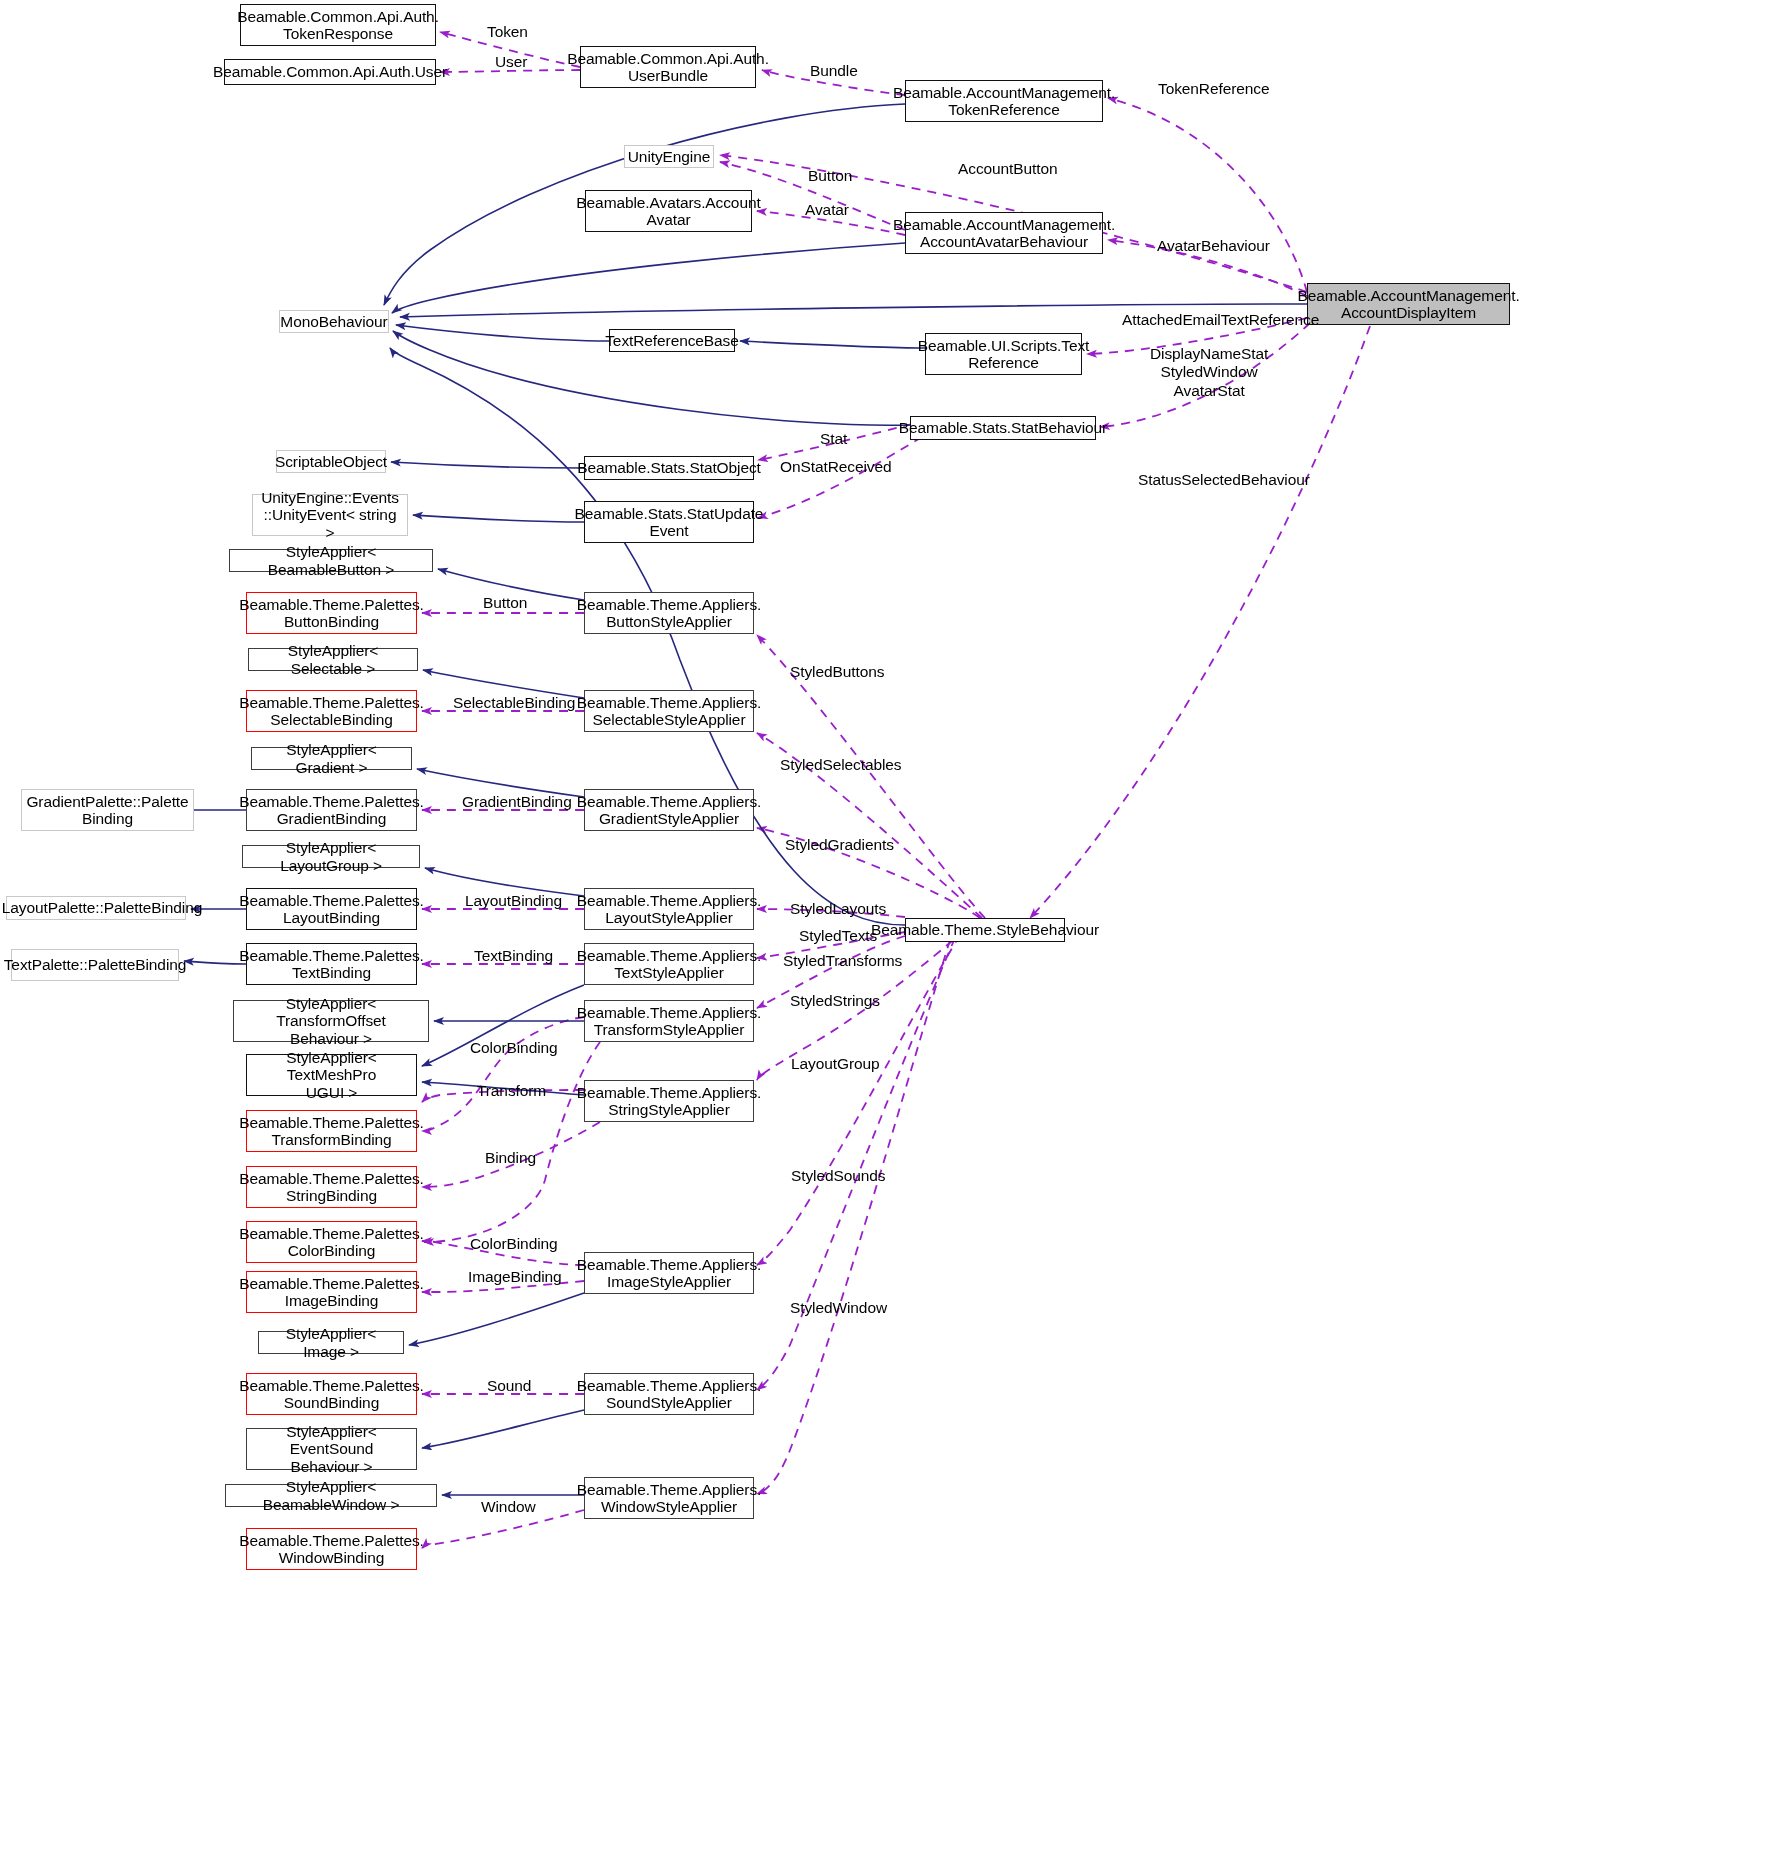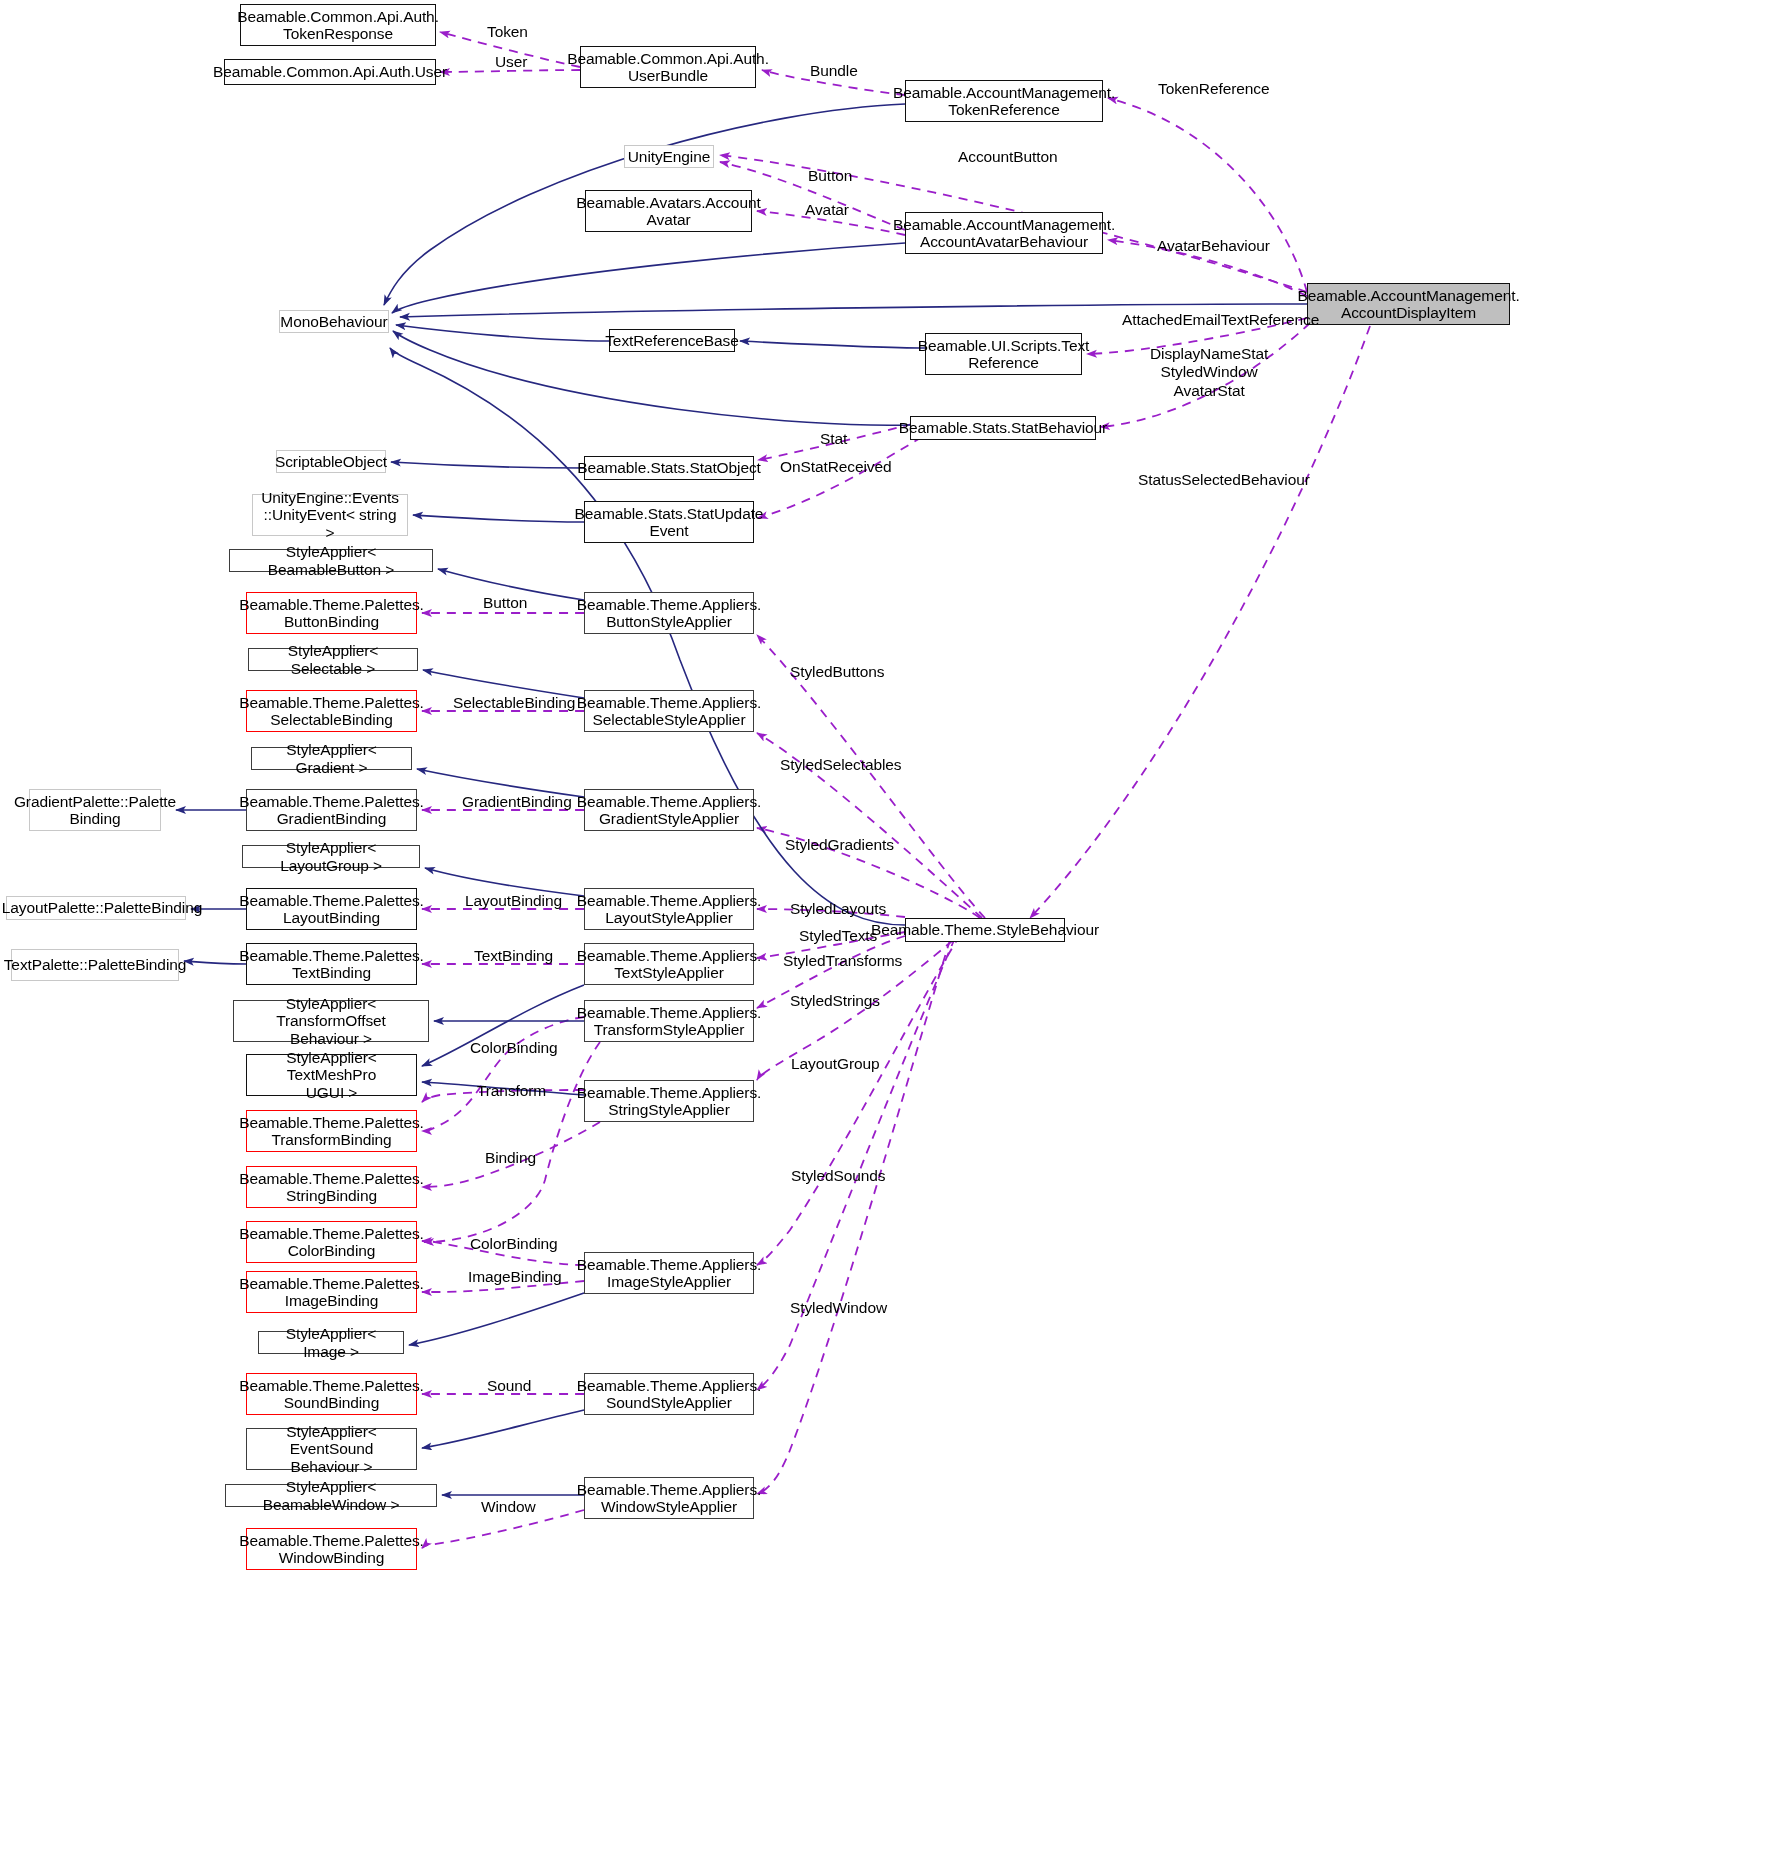--- a/index.html
+++ b/index.html
@@ -182,21 +182,21 @@
       <div class="node red-border" style="left: 246px; top: 592px; width: 171px; height: 42px;">Beamable.Theme.Palettes.
 ButtonBinding</div>
       <div class="node dark-border" style="left: 584px; top: 592px; width: 170px; height: 42px;">Beamable.Theme.Appliers.
 ButtonStyleApplier</div>
       <div class="node dark-border" style="left: 248px; top: 648px; width: 170px; height: 23px;">StyleApplier&lt; Selectable &gt;</div>
       <div class="node red-border" style="left: 246px; top: 690px; width: 171px; height: 42px;">Beamable.Theme.Palettes.
 SelectableBinding</div>
       <div class="node dark-border" style="left: 584px; top: 690px; width: 170px; height: 42px;">Beamable.Theme.Appliers.
 SelectableStyleApplier</div>
       <div class="node dark-border" style="left: 251px; top: 747px; width: 161px; height: 23px;">StyleApplier&lt; Gradient &gt;</div>
-      <div class="node grey-border" style="left: 21px; top: 789px; width: 132px; height: 42px; margin-left: 8px;">GradientPalette::Palette
+      <div class="node grey-border" style="left: 21px; top: 789px; width: 173px; height: 42px;">GradientPalette::Palette
 Binding</div>
       <div class="node dark-border" style="left: 246px; top: 789px; width: 171px; height: 42px;">Beamable.Theme.Palettes.
 GradientBinding</div>
       <div class="node dark-border" style="left: 584px; top: 789px; width: 170px; height: 42px;">Beamable.Theme.Appliers.
 GradientStyleApplier</div>
       <div class="node dark-border" style="left: 242px; top: 845px; width: 178px; height: 23px;">StyleApplier&lt; LayoutGroup &gt;</div>
       <div class="node grey-border" style="left: 6px; top: 896px; width: 180px; height: 24px; padding-left: 17px;">LayoutPalette::PaletteBinding</div>
       <div class="node black-border" style="left: 246px; top: 888px; width: 171px; height: 42px;">Beamable.Theme.Palettes.
 LayoutBinding</div>
       <div class="node dark-border" style="left: 584px; top: 888px; width: 170px; height: 42px;">Beamable.Theme.Appliers.
@@ -236,21 +236,21 @@
 WindowStyleApplier</div>
       <div class="node red-border" style="left: 246px; top: 1528px; width: 171px; height: 42px;">Beamable.Theme.Palettes.
 WindowBinding</div>
       <div class="node black-border" style="left: 905px; top: 918px; width: 160px; height: 24px;">Beamable.Theme.StyleBehaviour</div>
     </div>
   <div id="labels-layer">
       <div class="edge-label" style="left: 487px; top: 23px;">Token</div>
       <div class="edge-label" style="left: 495px; top: 53px;">User</div>
       <div class="edge-label" style="left: 810px; top: 62px;">Bundle</div>
       <div class="edge-label" style="left: 1158px; top: 80px;">TokenReference</div>
-      <div class="edge-label" style="left: 958px; top: 148px;">AccountButton</div>
+      <div class="edge-label" style="left: 958px; top: 160px;">AccountButton</div>
       <div class="edge-label" style="left: 808px; top: 167px;">Button</div>
       <div class="edge-label" style="left: 805px; top: 201px;">Avatar</div>
       <div class="edge-label" style="left: 1157px; top: 237px;">AvatarBehaviour</div>
       <div class="edge-label" style="left: 1122px; top: 311px;">AttachedEmailTextReference</div>
       <div class="edge-label" style="left: 1150px; top: 345px;">DisplayNameStat
 StyledWindow
 AvatarStat</div>
       <div class="edge-label" style="left: 820px; top: 430px;">Stat</div>
       <div class="edge-label" style="left: 780px; top: 458px;">OnStatReceived</div>
       <div class="edge-label" style="left: 1138px; top: 471px;">StatusSelectedBehaviour</div>

